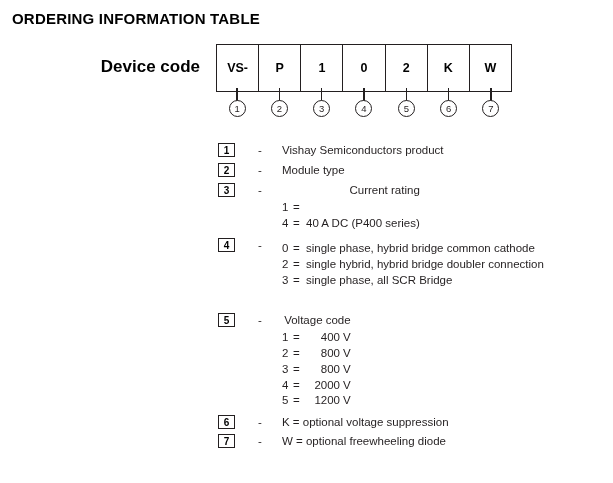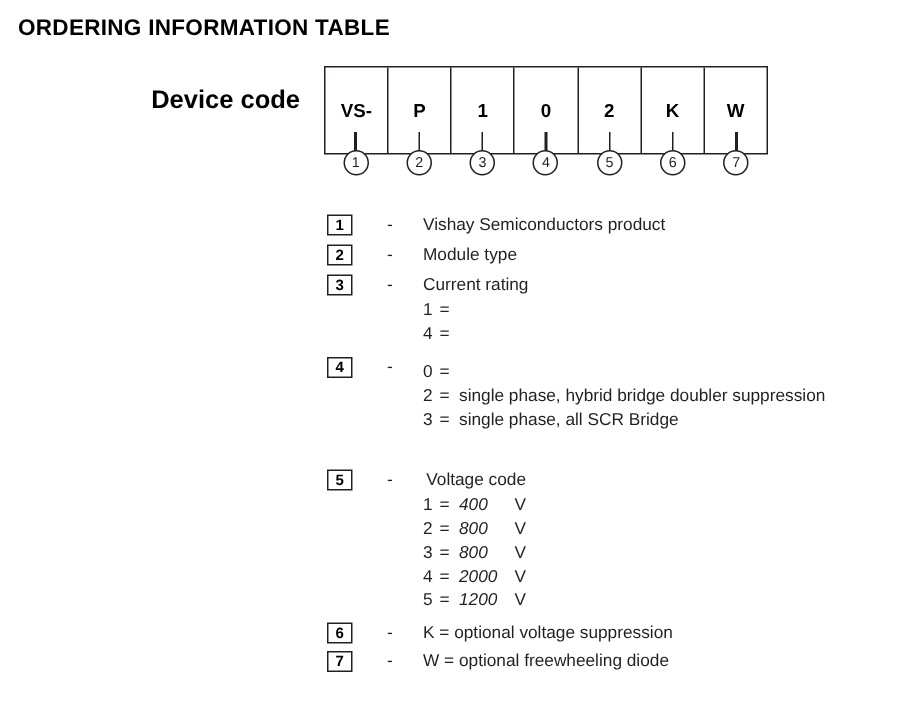--- a/index.html
+++ b/index.html
@@ -43,21 +43,21 @@
     font-size: 17px;
     font-weight: bold;
     color: #000000;
     white-space: nowrap;
   }
   #device-code-table {
     position: absolute;
     left: 216px;
     top: 0;
     width: 296px;
-    height: 59px;
+    height: 48px;
     border: 1.6px solid #231f20;
     box-sizing: border-box;
     display: flex;
   }
   .code-cell {
     flex: 1 1 0;
     border-right: 1.4px solid #231f20;
     box-sizing: border-box;
     display: flex;
     align-items: center;
@@ -167,22 +167,22 @@
   .legend-sub-row {
     display: flex;
     line-height: 15.8px;
     white-space: nowrap;
   }
   .sub-code { width: 11px; flex: 0 0 auto; }
   .sub-eq   { width: 13px; flex: 0 0 auto; }
   .sub-val  { flex: 0 0 auto; }
   .sub-val.num-right {
     width: 34px;
+    text-align: right;
     padding-right: 3px;
-    font-style: italic;
   }
 </style>
 </head>
 <body>
 
 <div id="page-title">ORDERING INFORMATION TABLE</div>
 
 <div id="device-code-row">
   <div id="device-code-label">Device code</div>
   <div id="device-code-table">
@@ -248,37 +248,39 @@
       <div class="legend-body">
         <div class="legend-label">Current rating</div>
         <div class="legend-sub">
           <div class="legend-sub-row">
             <span class="sub-code">1</span>
             <span class="sub-eq">=</span>
           </div>
           <div class="legend-sub-row">
             <span class="sub-code">4</span>
             <span class="sub-eq">=</span>
+            <span class="sub-val">40 A DC (P400 series)</span>
           </div>
         </div>
       </div>
     </div>
     <div class="legend-row" style="top: 102px;">
       <div class="legend-key">4</div>
       <div class="legend-dash">-</div>
       <div class="legend-body">
         <div class="legend-sub">
           <div class="legend-sub-row">
             <span class="sub-code">0</span>
             <span class="sub-eq">=</span>
+            <span class="sub-val">single phase, hybrid bridge common cathode</span>
           </div>
           <div class="legend-sub-row">
             <span class="sub-code">2</span>
             <span class="sub-eq">=</span>
-            <span class="sub-val">single phase, hybrid bridge doubler suppression</span>
+            <span class="sub-val">single hybrid, hybrid bridge doubler connection</span>
           </div>
           <div class="legend-sub-row">
             <span class="sub-code">3</span>
             <span class="sub-eq">=</span>
             <span class="sub-val">single phase, all SCR Bridge</span>
           </div>
         </div>
       </div>
     </div>
     <div class="legend-row" style="top: 177px;">

